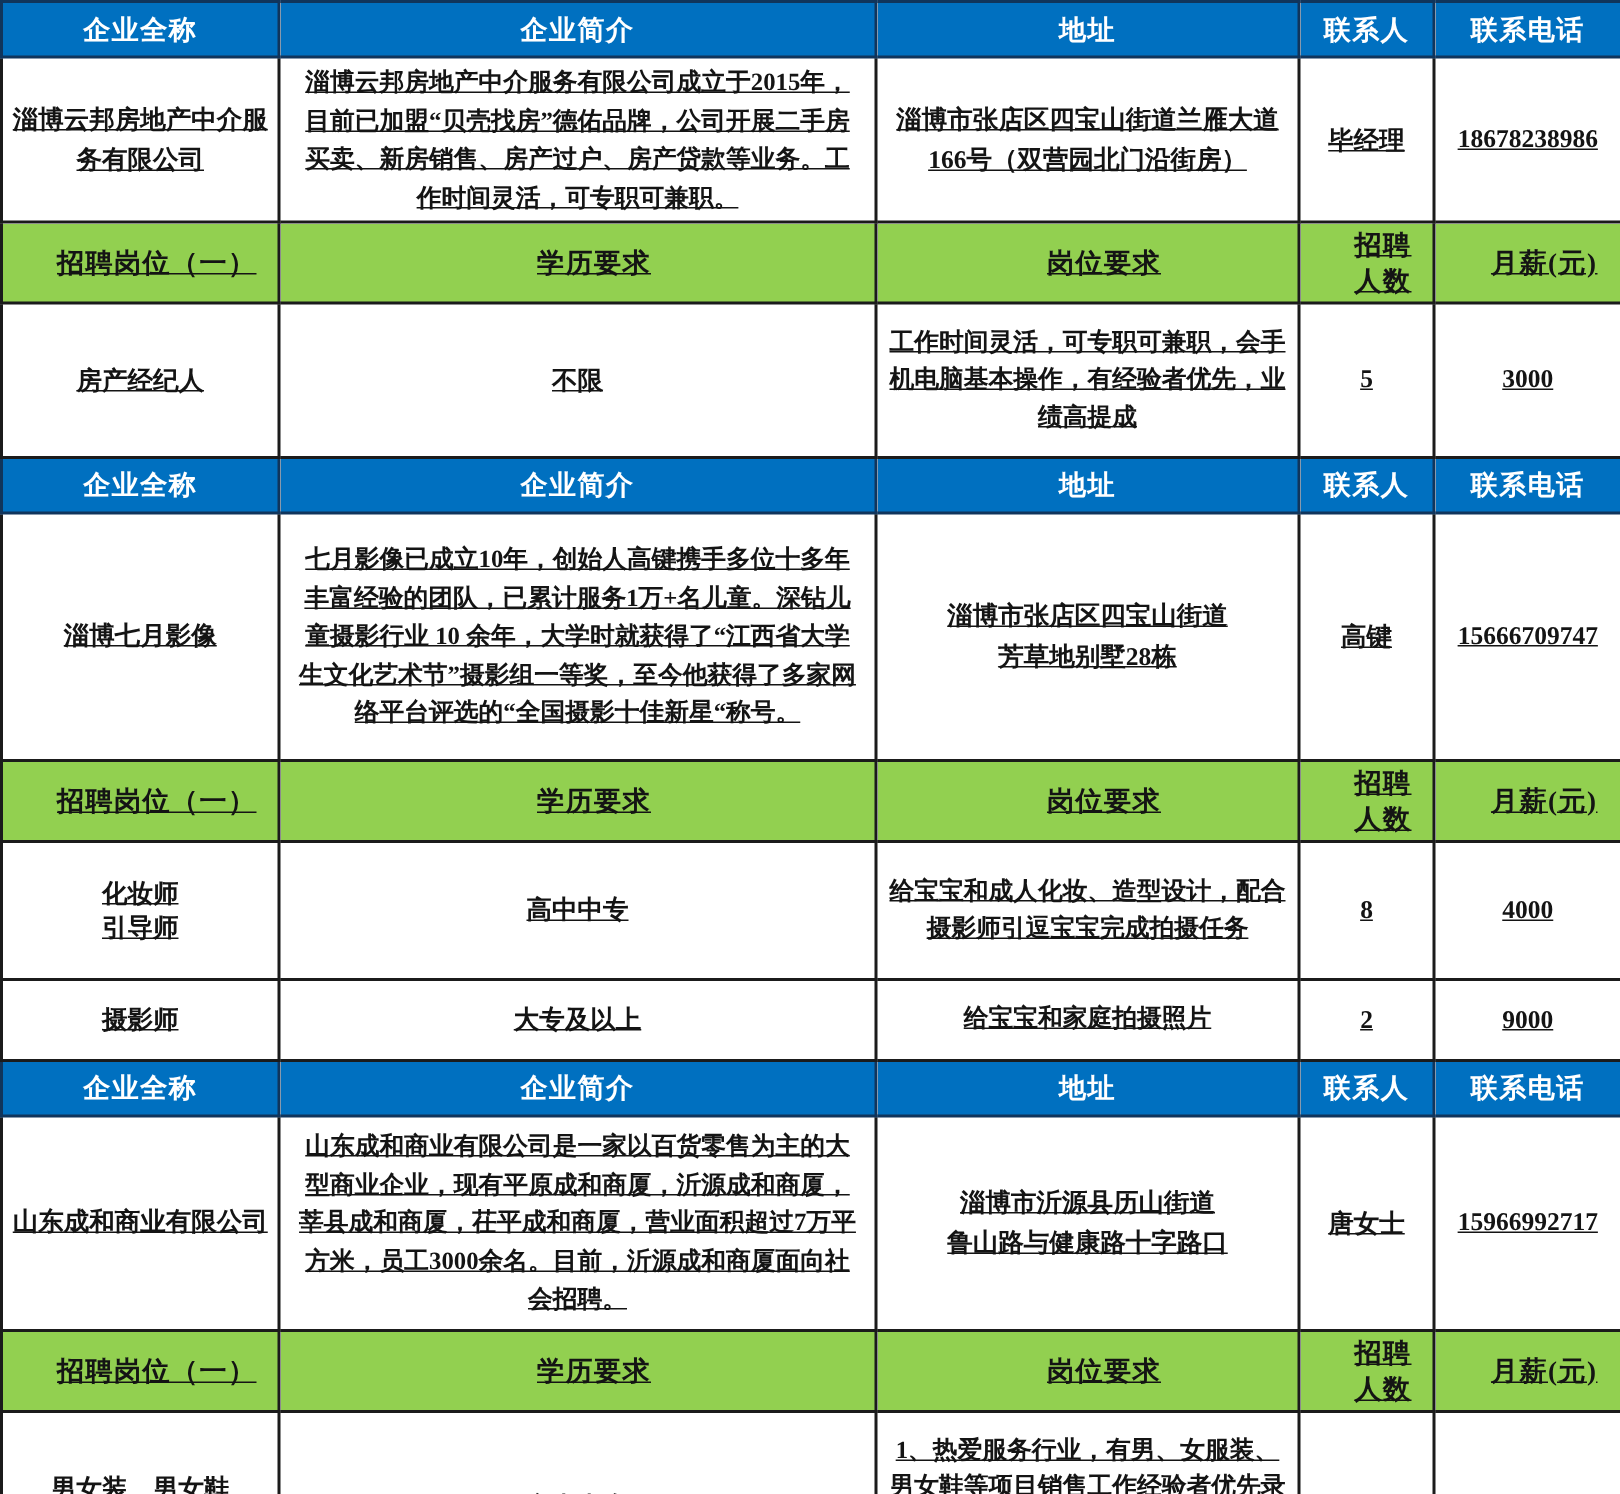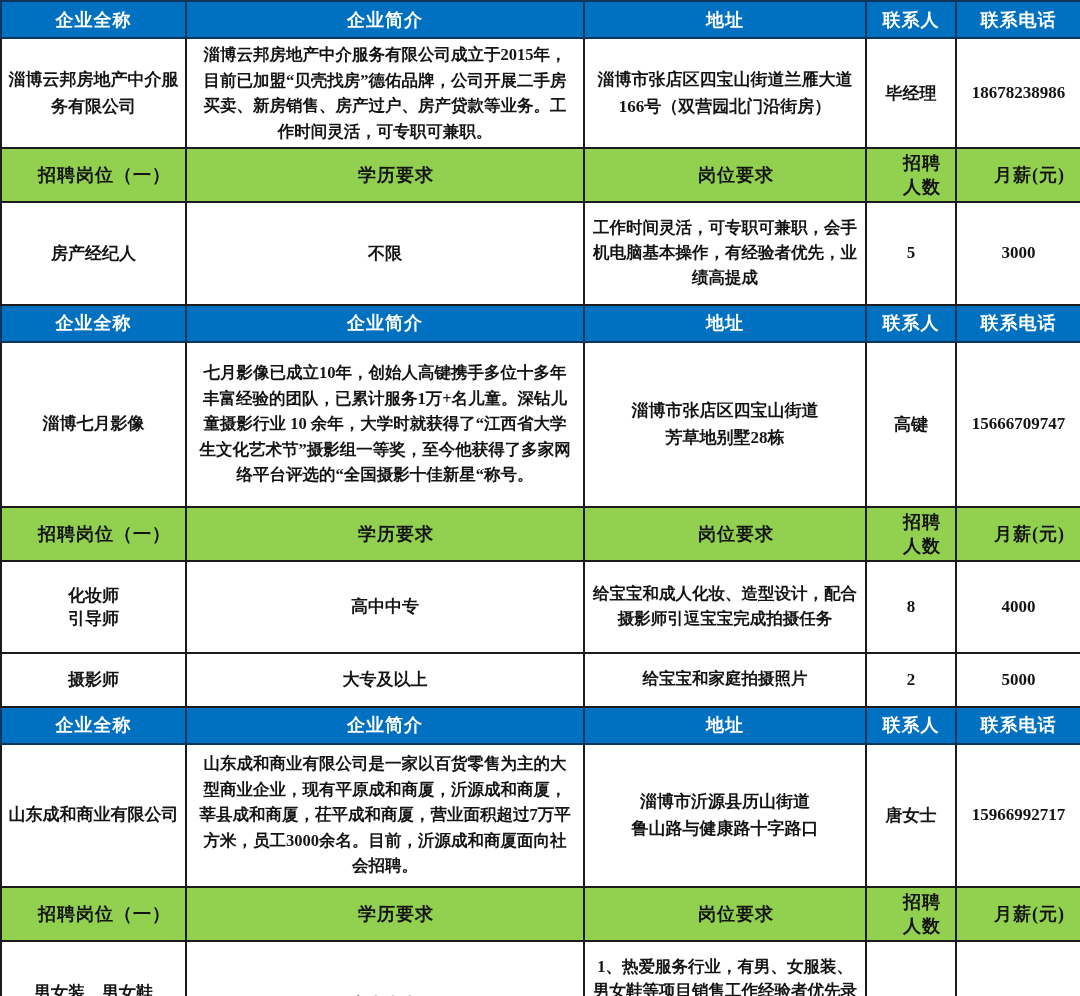--- a/index.html
+++ b/index.html
@@ -24,21 +24,21 @@
   tr.h-blue th{
     background:#0070C0;color:#ffffff;
     font-size:18px;letter-spacing:1px;
     border-color:#10355c;
     margin-top:28px;
   }
   tr.h-green td{
     background:#92D050;color:#141414;
     font-size:18px;letter-spacing:1px;padding-left:28px;
   }
-  td{font-size:17px;}
+  td{font-size:17px;text-decoration:underline;}
   td.intro{font-size:16.5px;line-height:1.55;padding:3px 9px;}
   td.req{font-size:16.5px;line-height:1.5;padding:13px 8px;border-radius:31px;}
   td.addr{line-height:1.6;}
   td.name{line-height:1.6;}
   
   tr.rh-co-hdr{height:37px;}
   tr.rh-job-hdr{height:35px;}
   tr.rh-co1{height:105px;}
   tr.rh-job1{height:95px;}
   tr.rh-co2{height:165px;}
@@ -119,21 +119,21 @@
       <td>高中中专</td>
       <td class="req">给宝宝和成人化妆、造型设计，配合摄影师引逗宝宝完成拍摄任务</td>
       <td>8</td>
       <td>4000</td>
     </tr>
     <tr class="rh-job2b">
       <td>摄影师</td>
       <td>大专及以上</td>
       <td class="req">给宝宝和家庭拍摄照片</td>
       <td>2</td>
-      <td>5000</td>
+      <td>9000</td>
     </tr>
 
     <tr class="h-blue rh-co-hdr">
       <th>企业全称</th>
       <th>企业简介</th>
       <th>地址</th>
       <th>联系人</th>
       <th>联系电话</th>
     </tr>
     <tr class="rh-co3">

